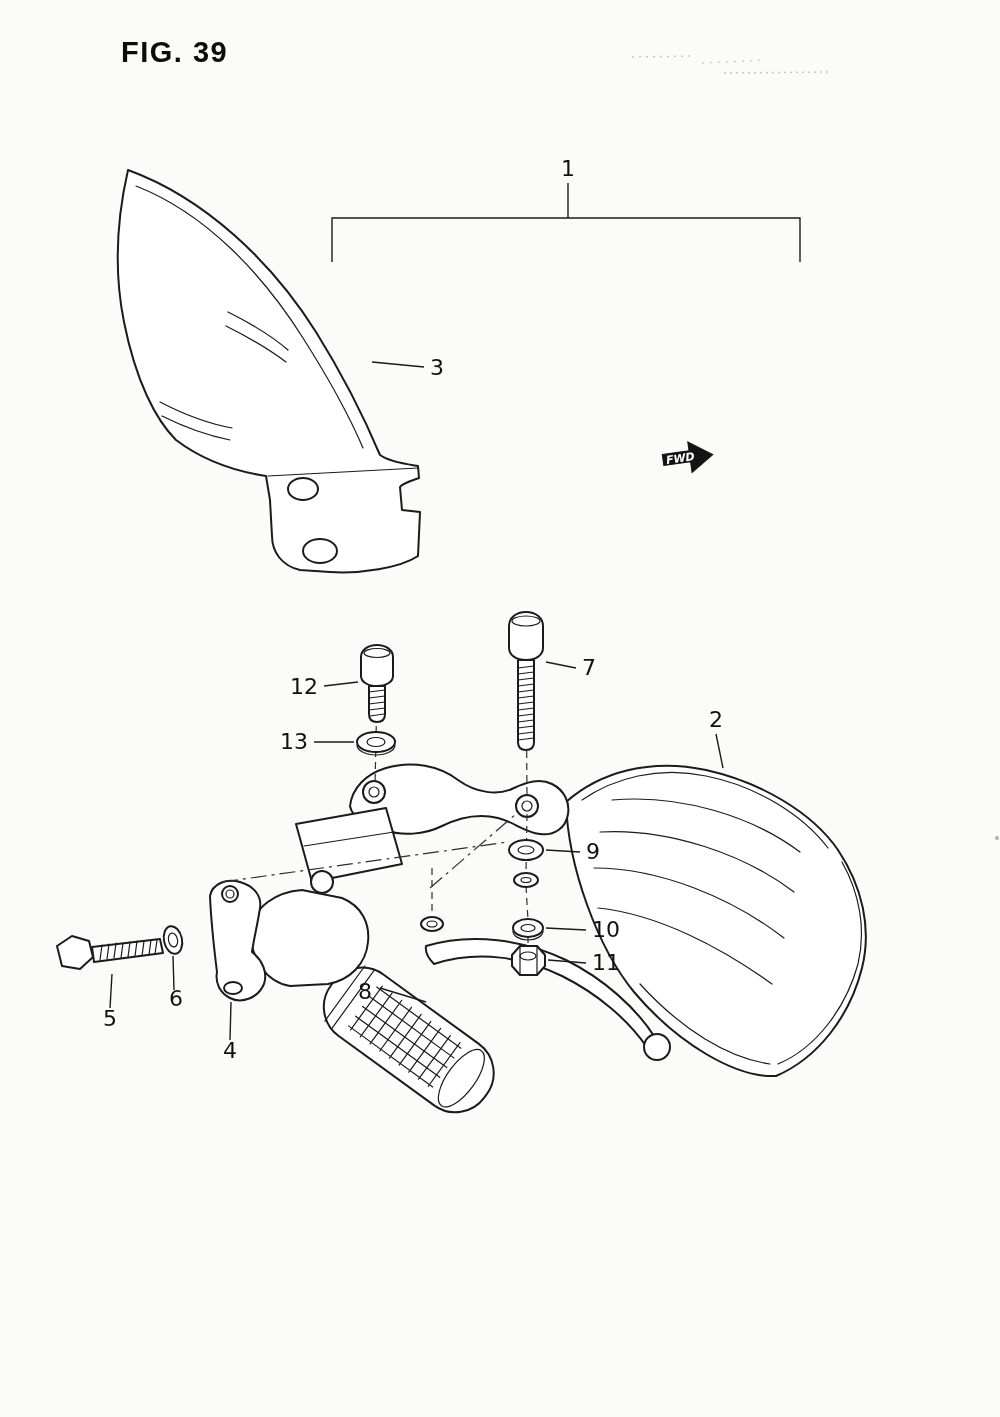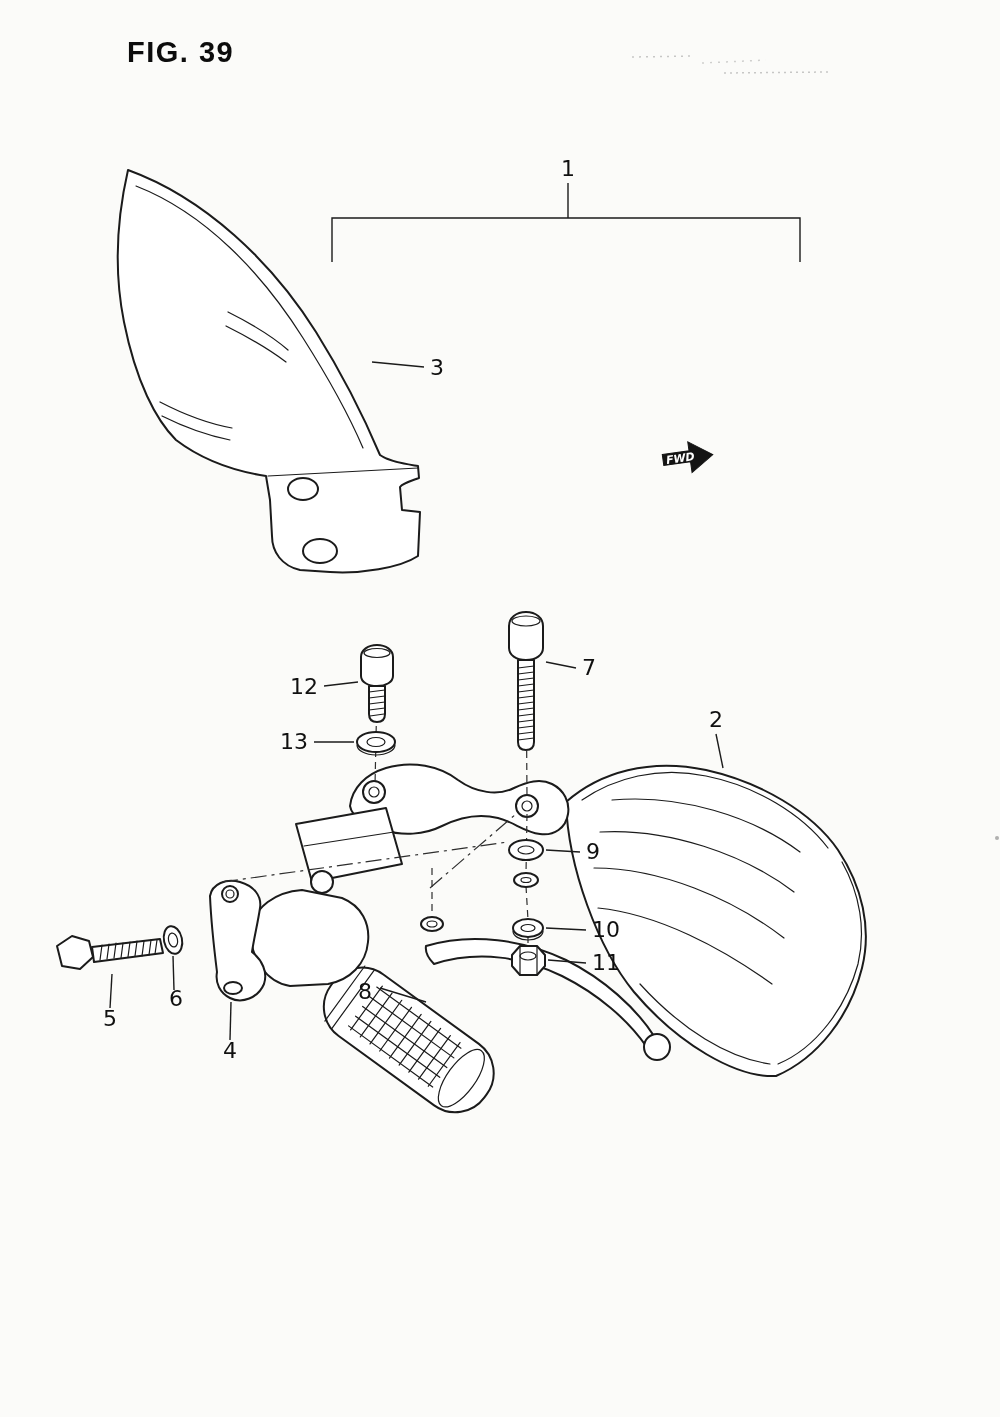--- a/index.html
+++ b/index.html
@@ -1,17 +1,17 @@
 <!DOCTYPE html>
 <html><head>
 <meta charset="utf-8">
 <style>
   html,body{margin:0;padding:0;background:#c9c9c9;}
   .page{position:relative;width:1000px;height:1417px;margin:0 auto;background:#fbfbf9;overflow:hidden;}
-  .fig-title{position:absolute;left:127px;top:36px;margin:0;
+  .fig-title{position:absolute;left:121px;top:36px;margin:0;
     font:800 29px "Liberation Sans",sans-serif;letter-spacing:1.5px;color:#0c0c0c;}
   svg.art{position:absolute;left:0;top:0;width:1000px;height:1417px;}
   .fw{fill:#ffffff;stroke:#1b1b1b;stroke-width:2;stroke-linejoin:round;}
   .thin{fill:none;stroke:#1b1b1b;stroke-width:1.2;stroke-linecap:round;}
   .leader{fill:none;stroke:#1b1b1b;stroke-width:1.4;}
   .dash{fill:none;stroke:#2e2e2e;stroke-width:1.2;stroke-dasharray:7 5;}
   .dashdot{fill:none;stroke:#2e2e2e;stroke-width:1.2;stroke-dasharray:16 5 3 5;}
   text.callout{font:400 22px "DejaVu Sans",sans-serif;fill:#101010;}
   text.badge-text{font:italic 700 11px "DejaVu Sans",sans-serif;fill:#ffffff;}
 </style>

